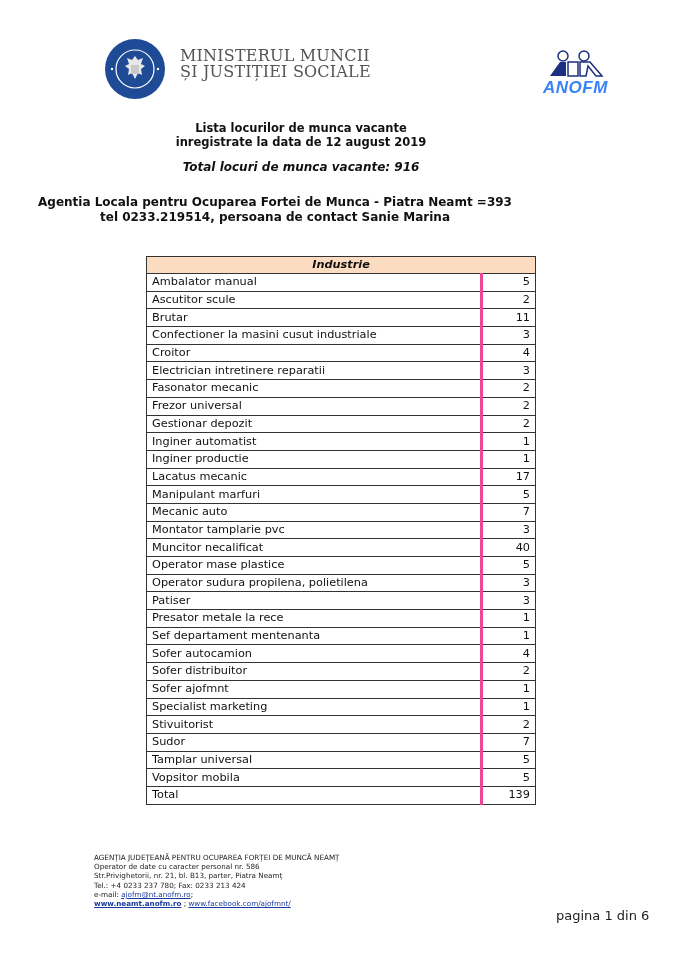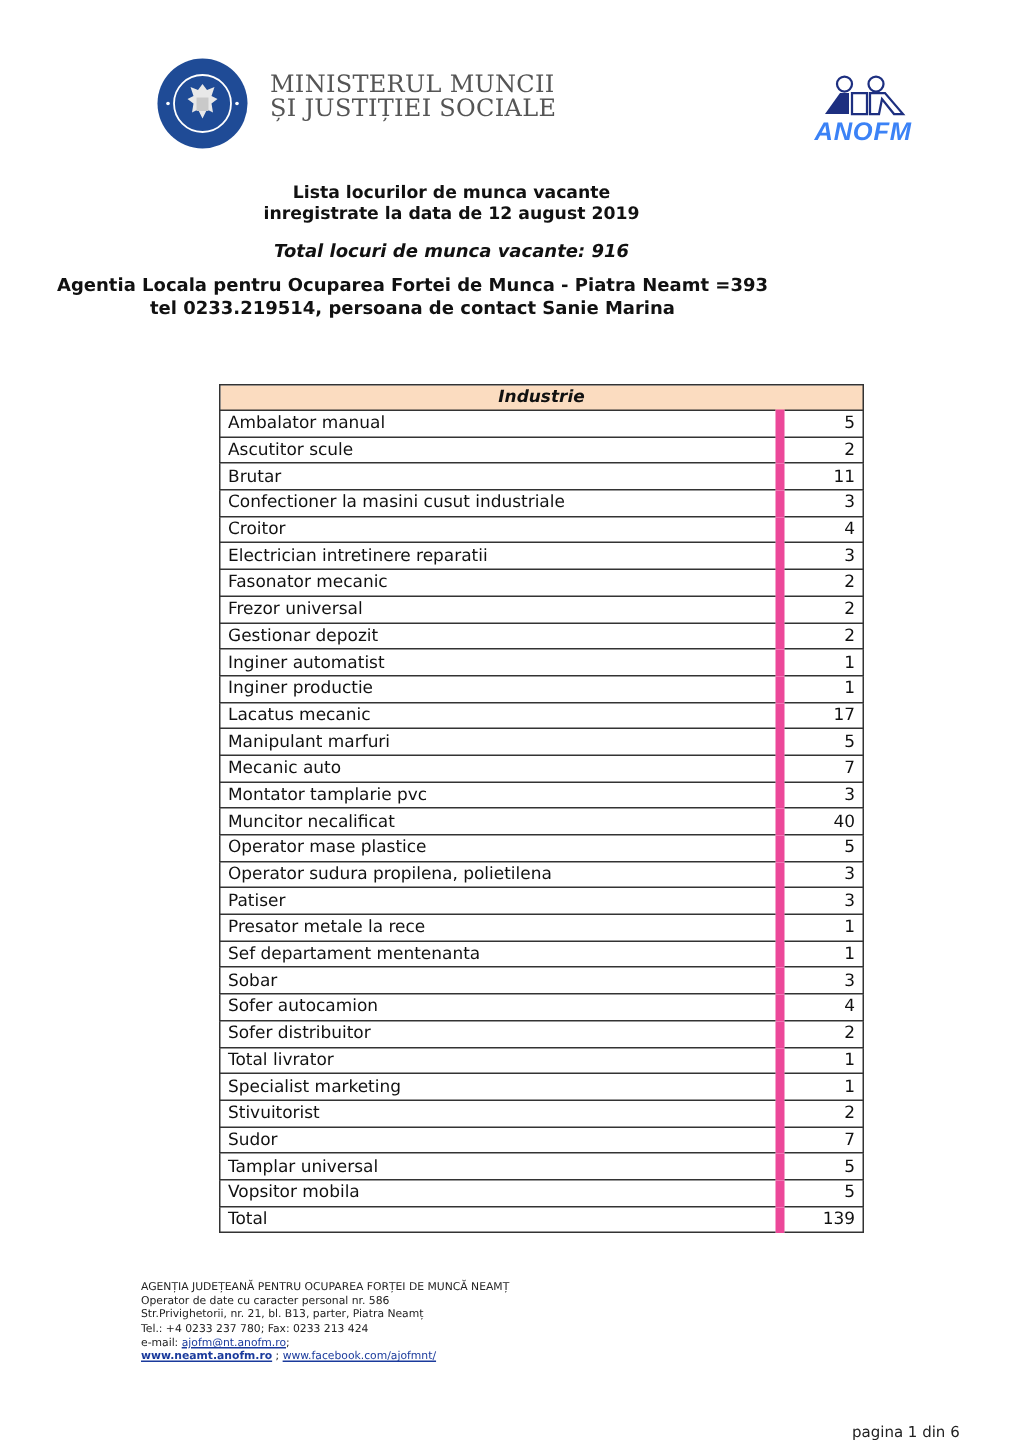--- a/index.html
+++ b/index.html
@@ -10,34 +10,34 @@
   .ministry-name { position:absolute; left:180px; top:48px; font-family:"DejaVu Serif","Liberation Serif",serif;
                    font-size:16px; line-height:16px; color:#555; letter-spacing:0.2px; }
   .anofm-logo { position:absolute; left:540px; top:50px; width:86px; height:48px; }
   .anofm-text { position:absolute; left:543px; top:78px; font-family:"Liberation Sans",sans-serif;
                 font-weight:bold; font-style:italic; font-size:17px; color:#3b82f6; letter-spacing:0.5px; }
 
   .heading { position:absolute; left:0; width:602px; text-align:center; font-weight:bold; font-size:11.5px; line-height:14px; }
   .h1 { top:121px; }
   .h2 { top:135px; }
   .h3 { top:160px; font-size:12px;font-style:italic; }
-  .agency { position:absolute; left:0; width:550px; text-align:center; font-size:12px; line-height:15px; top:183px; }
+  .agency { position:absolute; left:0; width:550px; text-align:center; font-size:12px; line-height:15px; top:195px; }
   .agency b { font-weight:bold; }
 
-  table.jobs { position:absolute; left:146px; top:256px; width:430px; border-collapse:collapse;
+  table.jobs { position:absolute; left:146px; top:256px; width:390px; border-collapse:collapse;
                font-size:11.3px;padding-left:36px; }
   table.jobs td, table.jobs th { border:1px solid #333; padding:0 5px; height:16.7px; line-height:16px; }
   table.jobs th { background:#fbdcc0; font-style:italic; font-weight:bold; text-align:center; height:16px; }
   table.jobs td.num { text-align:right; width:42px; }
-  table.jobs td.sep { border-right:6px solid #ec4899; }
+  table.jobs td.sep { border-right:3px solid #ec4899; }
 
   .footer { position:absolute; left:94px; top:853px; font-size:7.2px; line-height:9.2px; color:#222; }
   .footer a { color:#1a3a9c; text-decoration:underline; }
   .footer .link-bold { font-weight:bold; }
-  .page-num { position:absolute; left:568px; top:908px; font-size:10px; color:#222;margin-top:42px; }
+  .page-num { position:absolute; left:556px; top:908px; font-size:13px; color:#222; }
 </style>
 </head>
 <body>
 
 <svg class="gov-logo" viewBox="0 0 62 62">
   <circle cx="31" cy="31" r="30" fill="#1f4b96"></circle>
   <circle cx="31" cy="31" r="19" fill="none" stroke="#ffffff" stroke-width="1.2"></circle>
   <path d="M31 18 l3 4 l5 -2 l-2 6 l4 2 l-4 3 l1 6 l-4 -2 l-3 6 l-3 -6 l-4 2 l1 -6 l-4 -3 l4 -2 l-2 -6 l5 2 z" fill="#e8e8e8"></path>
   <rect x="27" y="27" width="8" height="9" fill="#c9c9c9"></rect>
   <circle cx="8" cy="31" r="1.2" fill="#fff"></circle>
@@ -151,33 +151,29 @@
       </tr>
       <tr>
         <td class="sep">Presator metale la rece</td>
         <td class="num">1</td>
       </tr>
       <tr>
         <td class="sep">Sef departament mentenanta</td>
         <td class="num">1</td>
       </tr>
       <tr>
-        <td class="sep">Sobar</td>
-        <td class="num">3</td>
-      </tr>
-      <tr>
         <td class="sep">Sofer autocamion</td>
         <td class="num">4</td>
       </tr>
       <tr>
         <td class="sep">Sofer distribuitor</td>
         <td class="num">2</td>
       </tr>
       <tr>
-        <td class="sep">Total livrator</td>
+        <td class="sep">Sofer ajofmnt</td>
         <td class="num">1</td>
       </tr>
       <tr>
         <td class="sep">Specialist marketing</td>
         <td class="num">1</td>
       </tr>
       <tr>
         <td class="sep">Stivuitorist</td>
         <td class="num">2</td>
       </tr>

